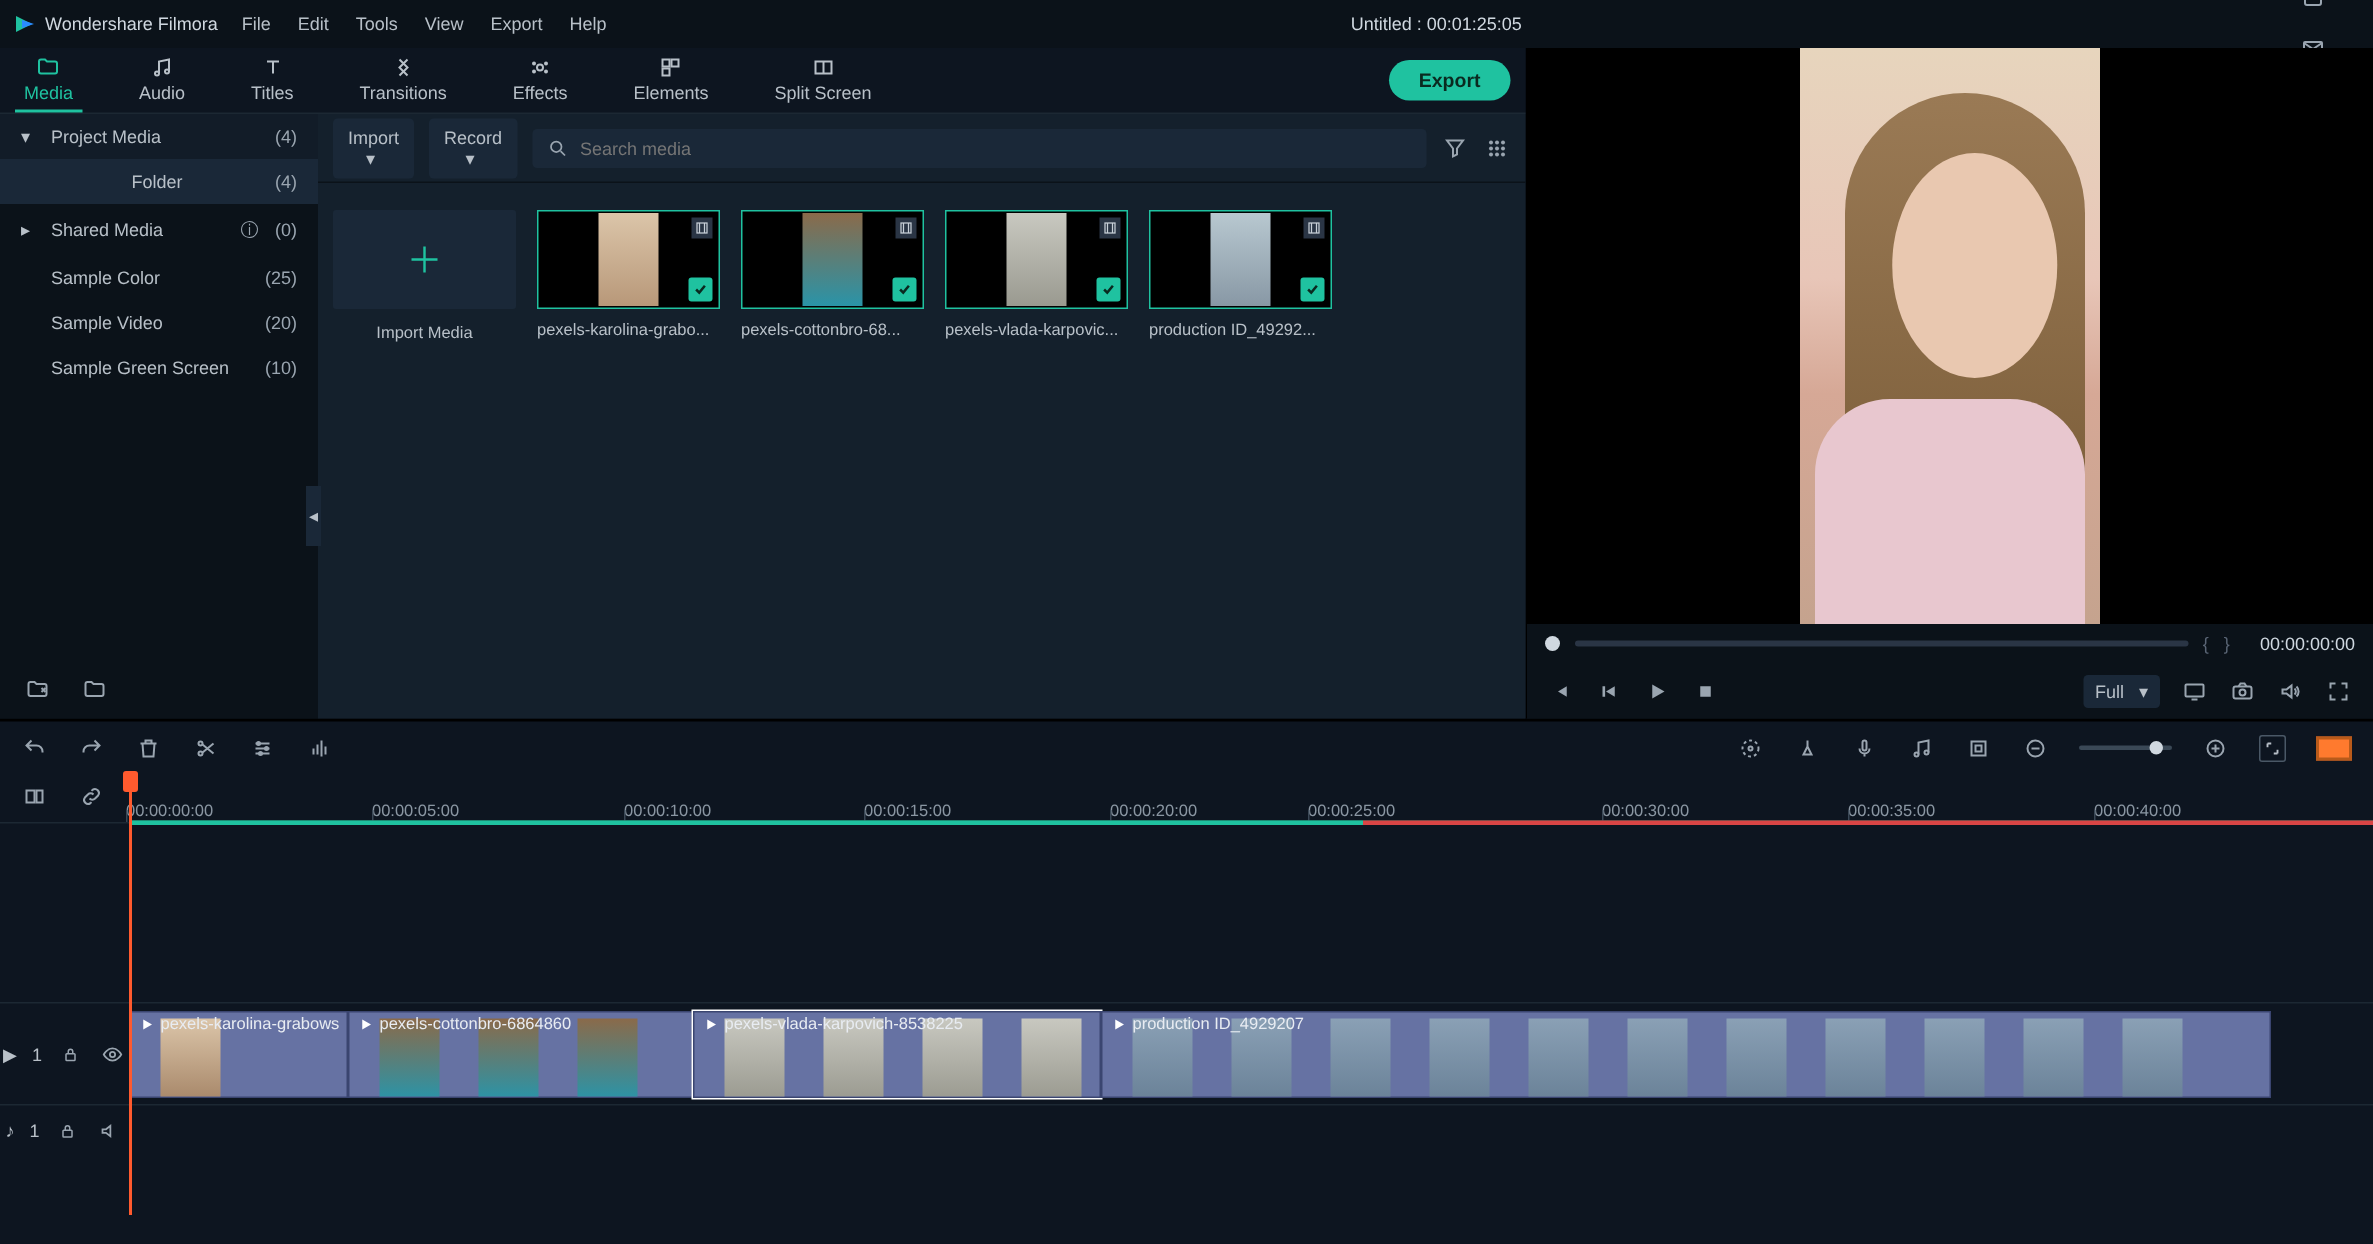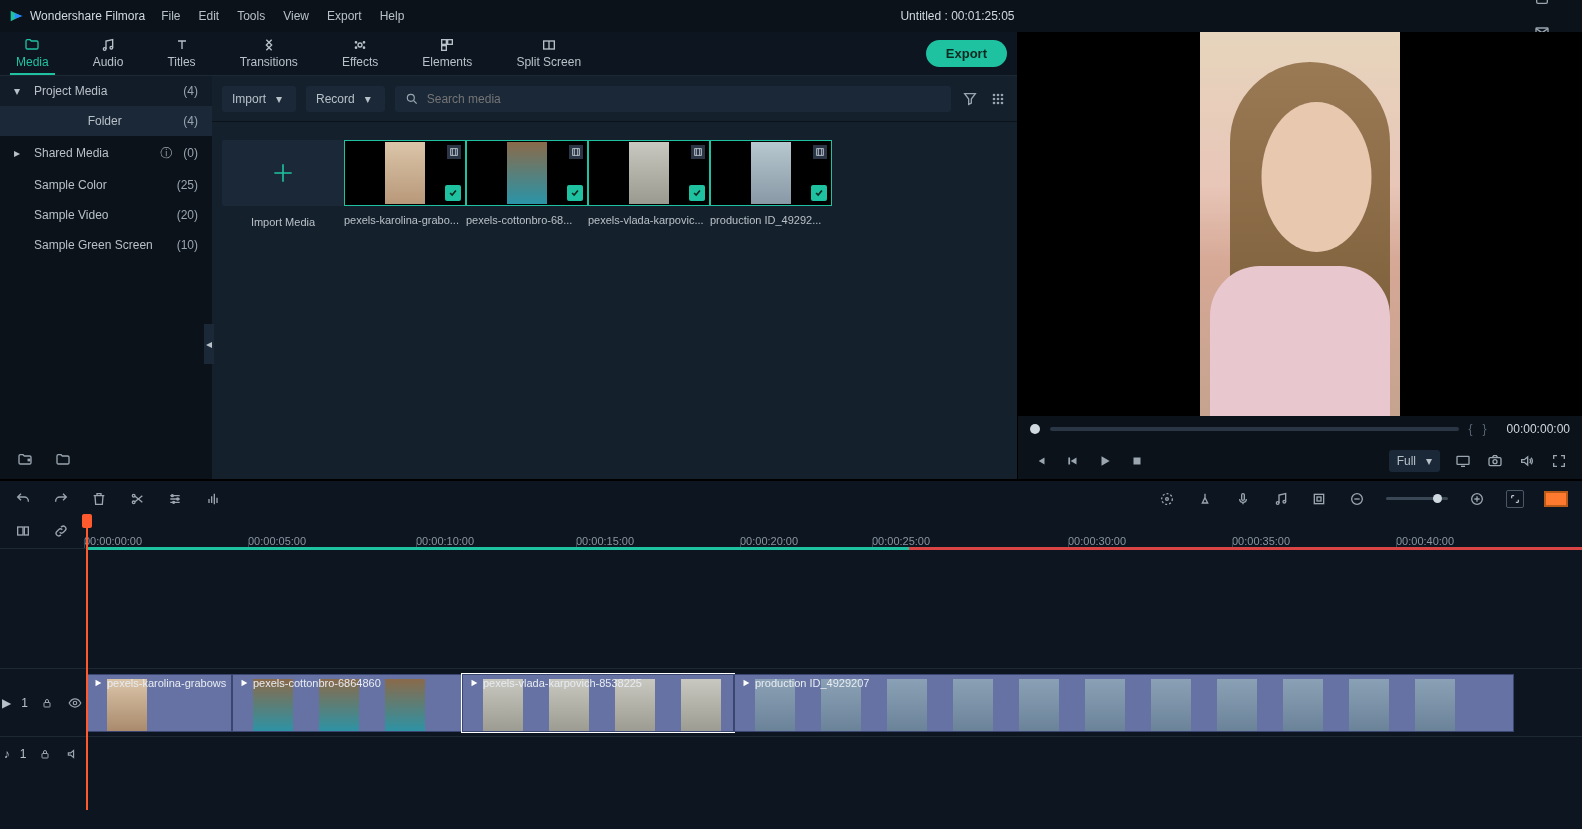--- a/index.html
+++ b/index.html
@@ -30,26 +30,26 @@
 .sidebar-item.header { background:#121c28; }
 .sidebar-item.selected { background:#1a2838; }
 .sidebar-label { flex:1; }
 .sidebar-count { color:#9aa5b0; }
 .caret { width:12px; display:inline-block; }
 .sidebar-collapse { position:absolute; right:-2px; top:248px; width:10px; height:40px; background:#1a2838; display:flex; align-items:center; justify-content:center; cursor:pointer; }
 .sidebar-bottom { margin-top:auto; display:flex; gap:20px; padding:10px 16px; }
 
 .content { flex:1; background:#14202c; display:flex; flex-direction:column; }
 .toolbar { height:46px; display:flex; align-items:center; gap:10px; padding:0 10px; border-bottom:1px solid #0b1219; }
-.dropdown { background:#1a2838; border-radius:3px; padding:6px 10px; display:flex; align-items:center; gap:10px; cursor:pointer; }
+.dropdown { background:#1a2838; border-radius:3px; padding:6px 10px; display:flex; align-items:center; gap:0; cursor:pointer;flex-direction:column; }
 .dropdown .chev { width:10px; }
 .search-box { flex:1; background:#1a2838; border-radius:3px; padding:6px 10px; display:flex; align-items:center; gap:8px; }
 .search-box input { background:transparent; border:none; outline:none; color:#b8c0c8; flex:1; font-size:12px; }
 
-.media-grid { padding:18px 10px; display:flex; align-items:flex-start; }
+.media-grid { padding:18px 10px; display:flex; gap:14px; align-items:flex-start; }
 .import-card { width:122px; text-align:center; cursor:pointer; }
 .import-thumb { height:66px; background:#1a2838; border-radius:2px; display:flex; align-items:center; justify-content:center; margin-bottom:10px; }
 .clip-card { width:122px; cursor:pointer; }
 .clip-thumb { height:66px; border:1px solid #1fc2a0; position:relative; background:#000; display:flex; align-items:center; justify-content:center; }
 .clip-frame-icon { position:absolute; top:4px; right:4px; width:14px; height:14px; background:#2a3545; display:flex; align-items:center; justify-content:center; }
 .clip-check { position:absolute; bottom:4px; right:4px; width:16px; height:16px; background:#1fc2a0; border-radius:2px; display:flex; align-items:center; justify-content:center; }
 .clip-label { margin-top:8px; color:#b8c0c8; white-space:nowrap; overflow:hidden; text-overflow:ellipsis; font-size:11px; }
 .clip-img { width:40px; height:62px; background:linear-gradient(180deg,#dbc5a9,#b89879); }
 
 .preview-panel { flex:1; background:#0b1219; display:flex; flex-direction:column; }

